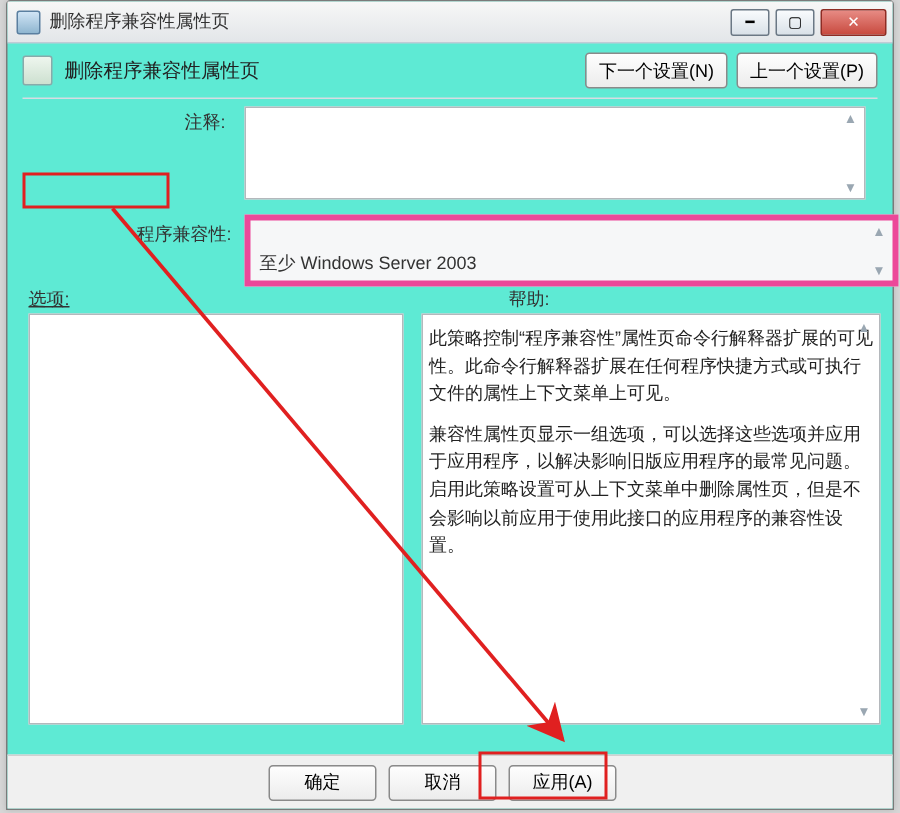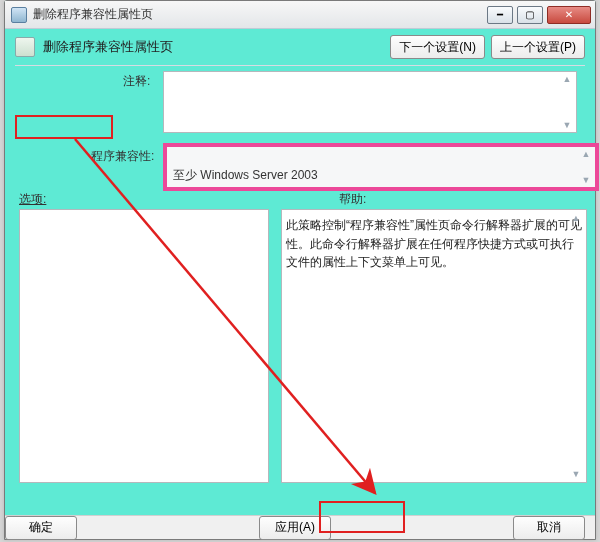--- a/index.html
+++ b/index.html
@@ -88,23 +88,23 @@
     border:1px solid #b4b8bc; background:#fff;
   }
   .help-box {
     position:absolute; left:276px; top:208px; width:306px; height:274px;
     border:1px solid #b4b8bc; background:#fff;
     padding: 6px 4px; line-height: 1.55; color:#222;
     overflow:hidden;
   }
   .help-box .scroll-arrows { right:3px; top:3px; bottom:3px; }
   .footer {
-    position:absolute; left:0; right:0; bottom:0; height:24px;
+    position:absolute; left:0; right:0; bottom:0; height:36px;
     background:#f0f0f0; border-top:1px solid #d0d0d0;
-    display:flex; justify-content:space-between; align-items:center;
+    display:flex; justify-content:center; align-items:center;
     padding-right:10px; gap:8px;
   }
   .btn {
     height:24px; min-width:72px;
     border:1px solid #8a8a8a; border-radius:3px;
     background: linear-gradient(#fefefe,#ececec);
     font-size:12px;
   }
   .ok-highlight {
     position:absolute; right:190px; bottom:6px; width:86px; height:32px;
@@ -153,30 +153,31 @@
       </div>
   </div>
 
   <div class="label options-label">选项:</div>
   <div class="label help-label">帮助:</div>
 
   <div class="options-box"></div>
 
   <div class="help-box">
     <p>此策略控制“程序兼容性”属性页命令行解释器扩展的可见性。此命令行解释器扩展在任何程序快捷方式或可执行文件的属性上下文菜单上可见。</p>
+    <p>兼容性属性页显示一组选项，可以选择这些选项并应用于应用程序，以解决影响旧版应用程序的最常见问题。启用此策略设置可从上下文菜单中删除属性页，但是不会影响以前应用于使用此接口的应用程序的兼容性设置。</p>
     <div class="scroll-arrows">
         <span>▲</span>
         <span>▼</span>
       </div>
   </div>
 
   <div class="footer">
     <button class="btn">确定</button>
+    <button class="btn">取消</button>
     <button class="btn">应用(A)</button>
-    <button class="btn">取消</button>
   </div>
   <div class="ok-highlight"></div>
 
   <svg class="arrow-svg" width="592" height="540">
     <defs>
       <marker id="ah" markerWidth="12" markerHeight="12" refX="9" refY="5" orient="auto">
         <path d="M0,0 L10,5 L0,10 L3,5 Z" fill="#e02020"></path>
       </marker>
     </defs>
     <line x1="70" y1="138" x2="370" y2="492" stroke="#e02020" stroke-width="2.5" marker-end="url(#ah)"></line>

